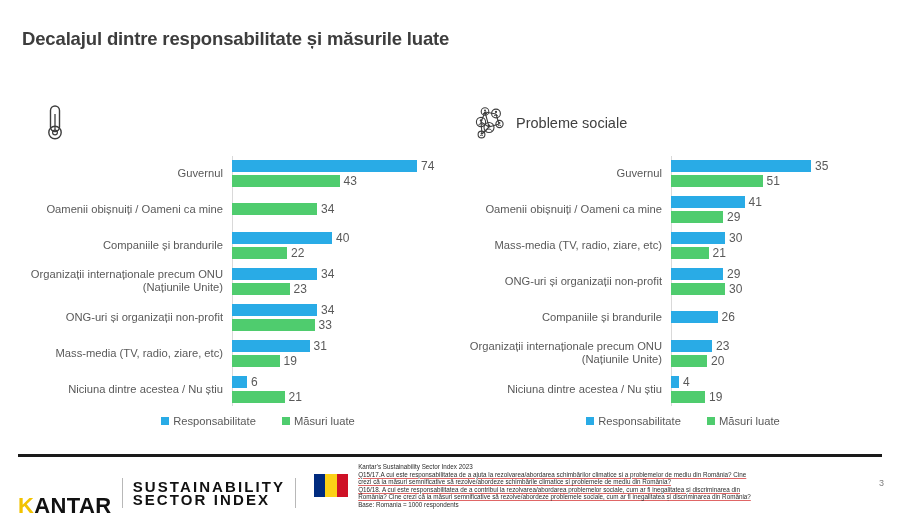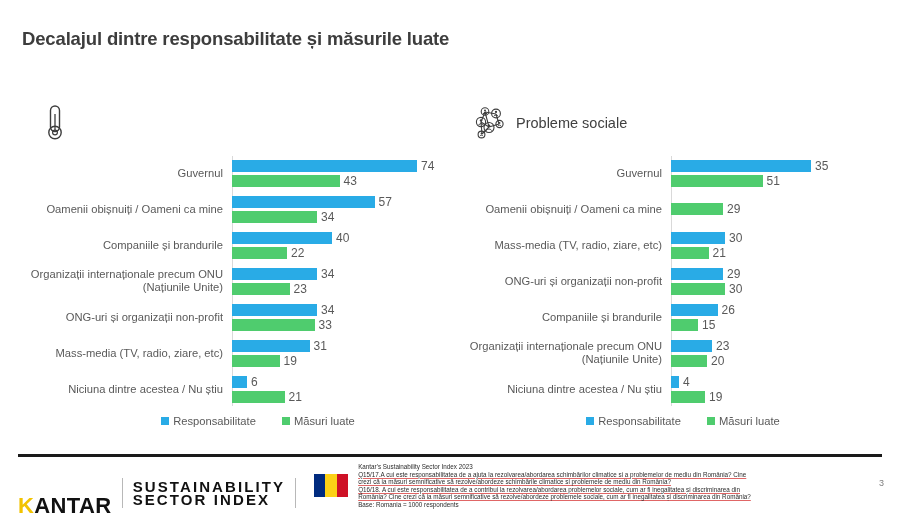--- a/index.html
+++ b/index.html
@@ -240,24 +240,20 @@
           <div class="barline">
             <div class="bar bar-green" style="width:107.5px;"></div>
             <span class="bar-val">43</span>
           </div>
         </div>
       </div>
 
       <div class="row">
         <div class="cat-label" style="width:205px;">Oamenii obișnuiți / Oameni ca mine</div>
         <div class="bars">
-          <div class="barline">
-            <div class="bar bar-blue" style="width:142.5px;"></div>
-            <span class="bar-val">57</span>
-          </div>
           <div class="barline">
             <div class="bar bar-green" style="width:85px;"></div>
             <span class="bar-val">34</span>
           </div>
         </div>
       </div>
 
       <div class="row">
         <div class="cat-label" style="width:205px;">Companiile și brandurile</div>
         <div class="bars">
@@ -399,20 +395,24 @@
             <div class="bar bar-green" style="width:91.5px;"></div>
             <span class="bar-val">51</span>
           </div>
         </div>
       </div>
 
       <div class="row">
         <div class="cat-label" style="width:210px;">Oamenii obișnuiți / Oameni ca mine</div>
         <div class="bars">
           <div class="barline">
+            <div class="bar bar-blue" style="width:73.5px;"></div>
+            <span class="bar-val">41</span>
+          </div>
+          <div class="barline">
             <div class="bar bar-green" style="width:52px;"></div>
             <span class="bar-val">29</span>
           </div>
         </div>
       </div>
 
       <div class="row">
         <div class="cat-label" style="width:210px;">Mass-media (TV, radio, ziare, etc)</div>
         <div class="bars">
           <div class="barline">
@@ -439,24 +439,20 @@
           </div>
         </div>
       </div>
 
       <div class="row">
         <div class="cat-label" style="width:210px;">Companiile și brandurile</div>
         <div class="bars">
           <div class="barline">
             <div class="bar bar-blue" style="width:46.5px;"></div>
             <span class="bar-val">26</span>
-          </div>
-          <div class="barline">
-            <div class="bar bar-green" style="width:27px;"></div>
-            <span class="bar-val">15</span>
           </div>
         </div>
       </div>
 
       <div class="row">
         <div class="cat-label" style="width:210px;">Organizații internaționale precum ONU
 (Națiunile Unite)</div>
         <div class="bars">
           <div class="barline">
             <div class="bar bar-blue" style="width:41px;"></div>

